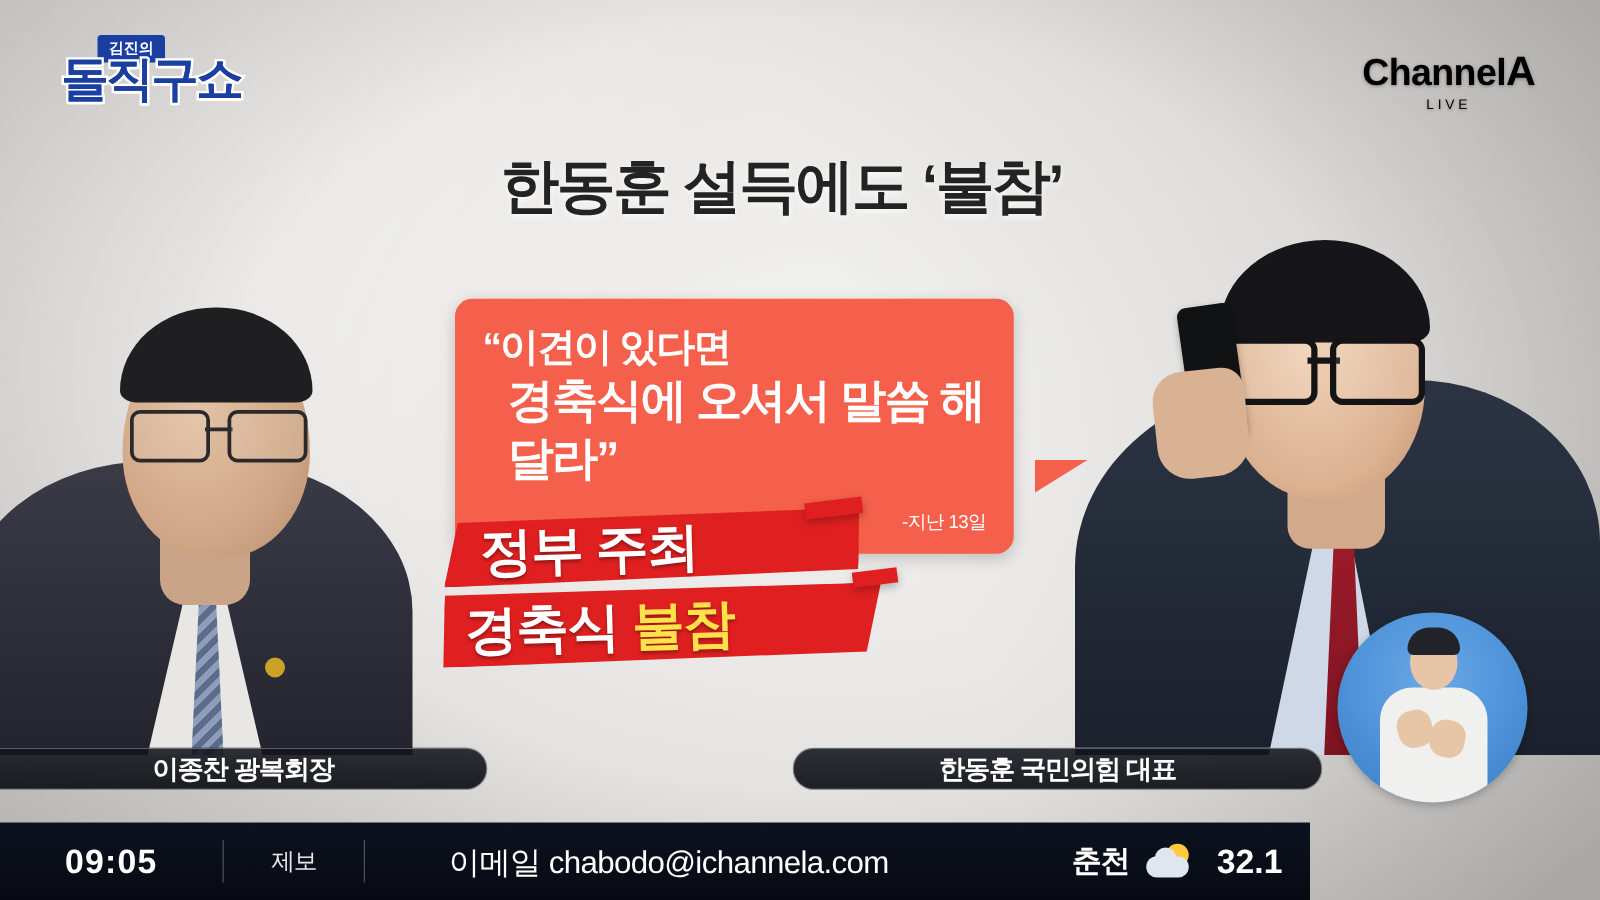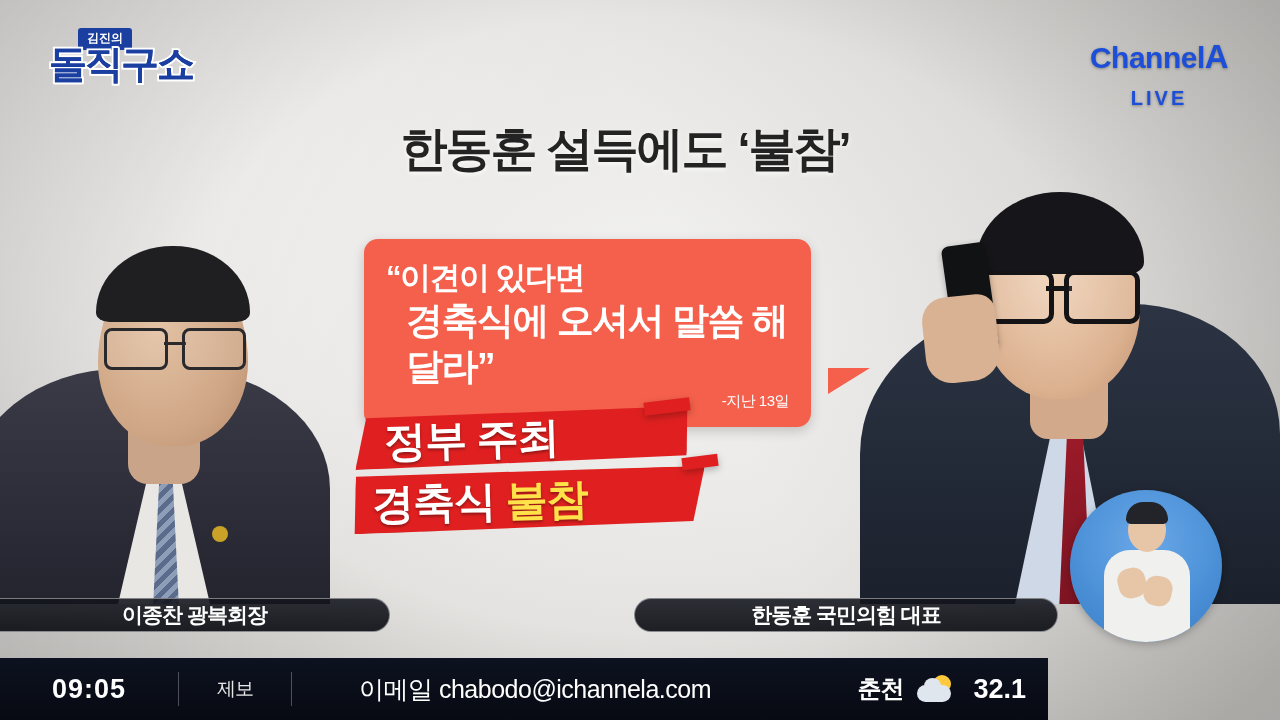--- a/index.html
+++ b/index.html
@@ -38,38 +38,38 @@
     background: radial-gradient(ellipse 820px 560px at 50% 45%, rgba(0,0,0,0) 55%, rgba(90,88,86,0.30) 100%);
   }
 
   
   .ch-logo {
     position: absolute;
     top: 40px;
     right: 26px;
     width: 190px;
     text-align: center;
-    color: #1d4ed8;
+    color: #000000;
     text-shadow: 0 1px 3px rgba(0,0,0,0.35);
   }
   .ch-logo .name {
     font-size: 30px;
     font-weight: bold;
     letter-spacing: -0.5px;
     line-height: 1;
   }
   .ch-logo .name .a-mark {
     font-size: 33px;
     font-weight: bold;
   }
   .ch-logo .live {
-    margin-top: 14px;
-    font-size: 20px;
+    margin-top: 4px;
+    font-size: 11px;
     letter-spacing: 3px;
-    font-weight: bold;
+    font-weight: normal;
   }
 
   
   .prog-logo {
     position: absolute;
     left: 46px;
     top: 28px;
     width: 150px;
     height: 76px;
   }
@@ -148,21 +148,21 @@
     line-height: 1.25;
   }
   .bubble .line2 {
     font-size: 37px;
     font-weight: bold;
     letter-spacing: -1.5px;
     line-height: 1.25;
     padding-left: 20px;
   }
   .bubble .attrib {
-    margin-top: 2px;
+    margin-top: 18px;
     text-align: right;
     font-size: 15px;
     letter-spacing: -0.5px;
     font-weight: normal;
   }
   .bubble-tail {
     position: absolute;
     left: 828px;
     top: 368px;
     width: 0;

